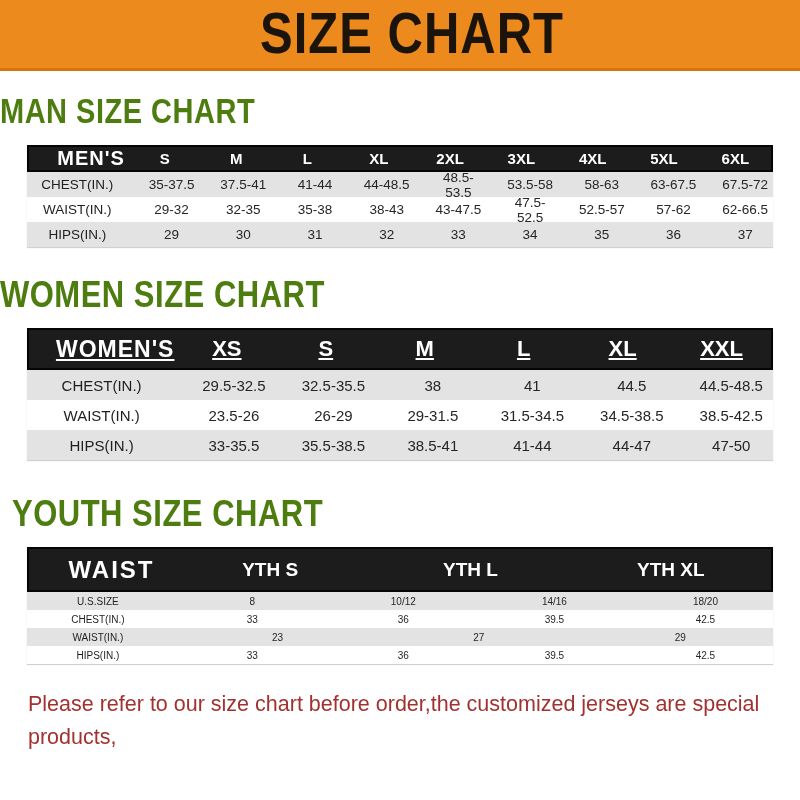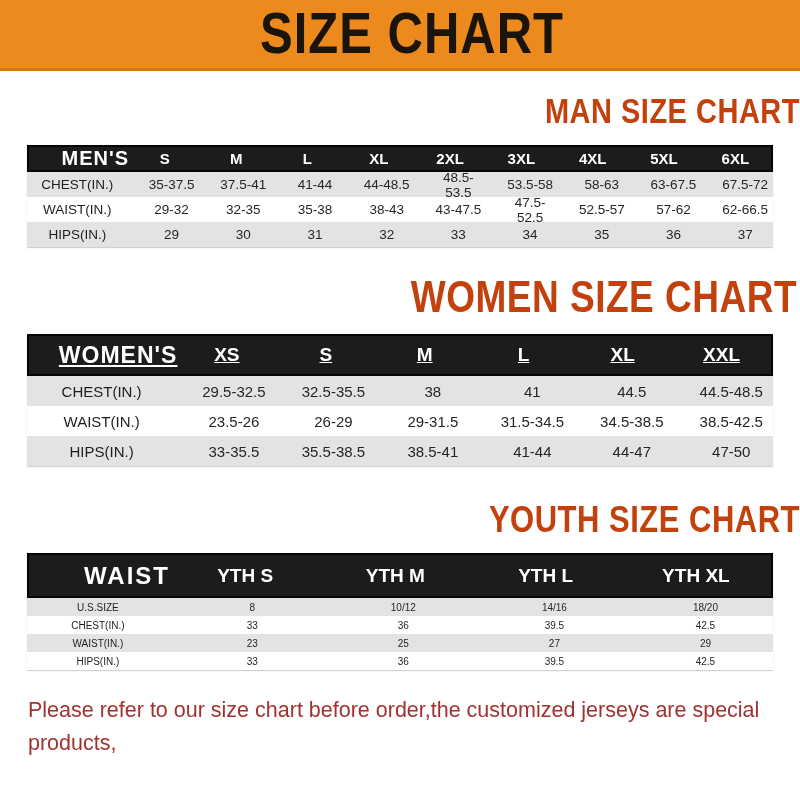--- a/index.html
+++ b/index.html
@@ -22,58 +22,58 @@
   }
   .banner .title {
     font-size: 49px; font-weight: 800; color: #1b140b;
     letter-spacing: 1px; line-height: 1;
     display: inline-block; transform: scaleY(1.18);
     margin-top: -2px;
   }
 
   
   .section-heading {
-    text-align: right; color: #c2410c;
+    text-align: left; color: #4d7c0f;
     font-weight: 800;
   }
   .section-heading span { display: inline-block; transform: scaleY(1.2); letter-spacing: 0.5px; }
   .heading-men   { margin: 24px 0 17px 0; font-size: 29px; }
-  .heading-women { margin: 30px 3px 15px 0; font-size: 37px; }
-  .heading-youth { margin: 36px 0 15px 0; font-size: 31px; }
+  .heading-women { margin: 30px 3px 15px 0; font-size: 31px; }
+  .heading-youth { margin: 36px 0 15px 12px; font-size: 31px; }
 
   
   .size-table { width: 746px; margin: 0 auto; box-shadow: 0 1px 1px rgba(0,0,0,0.18); }
   .thead {
     display: flex; align-items: center;
     background: #1c1c1c; color: #ffffff;
     border: 2px solid #050505;
   }
   .thead .cell-label {
     font-weight: 800; letter-spacing: 1px;
-    padding-left: 24px; text-align: right;
+    padding-left: 24px; text-align: center;
   }
   .thead .cell { font-weight: 700; text-align: center; }
   .trow { display: flex; align-items: center; background: #ffffff; color: #262626; gap: 16px; }
   .trow.alt { background: #E3E3E3; }
   .trow .cell-label { text-align: center; color: #1e1e1e; }
   .trow .cell { text-align: center; }
   .cell { flex: 1; }
 
   
   .t-men .thead { height: 27px; }
   .t-men .thead .cell-label { font-size: 20px; }
   .t-men .thead .cell { font-size: 15px; }
   .t-men .trow { height: 25px; font-size: 13.5px; }
   .t-men .trow .cell-label { font-size: 13.5px; }
   .t-men .cell-label { width: 13.5%; flex: none; }
 
   
   .t-women .thead { height: 42px; text-decoration: underline; }
   .t-women .thead .cell-label { font-size: 23px; }
-  .t-women .thead .cell { font-size: 19px; }
+  .t-women .thead .cell { font-size: 22px; }
   .t-women .trow { height: 30px; font-size: 15px; }
   .t-women .cell-label { width: 20%; flex: none; }
 
   
   .t-youth .thead { height: 45px; }
   .t-youth .thead .cell-label { font-size: 24px; letter-spacing: 2px; }
   .t-youth .thead .cell { font-size: 19px; }
   .t-youth .trow { height: 18px; font-size: 10px; }
   .t-youth .cell-label { width: 19%; flex: none; }
 
@@ -188,42 +188,40 @@
       <div class="cell">47-50</div>
     </div>
   </div>
 
   <h2 class="section-heading heading-youth"><span>YOUTH SIZE CHART</span></h2>
 
   <div class="size-table t-youth">
     <div class="thead">
       <div class="cell-label">WAIST</div>
       <div class="cell">YTH S</div>
-      <div class="cell">YTH M</div>
       <div class="cell">YTH L</div>
       <div class="cell">YTH XL</div>
     </div>
     <div class="trow alt">
       <div class="cell-label">U.S.SIZE</div>
       <div class="cell">8</div>
       <div class="cell">10/12</div>
       <div class="cell">14/16</div>
       <div class="cell">18/20</div>
     </div>
     <div class="trow">
       <div class="cell-label">CHEST(IN.)</div>
       <div class="cell">33</div>
       <div class="cell">36</div>
       <div class="cell">39.5</div>
       <div class="cell">42.5</div>
     </div>
     <div class="trow alt">
       <div class="cell-label">WAIST(IN.)</div>
       <div class="cell">23</div>
-      <div class="cell">25</div>
       <div class="cell">27</div>
       <div class="cell">29</div>
     </div>
     <div class="trow">
       <div class="cell-label">HIPS(IN.)</div>
       <div class="cell">33</div>
       <div class="cell">36</div>
       <div class="cell">39.5</div>
       <div class="cell">42.5</div>
     </div>

